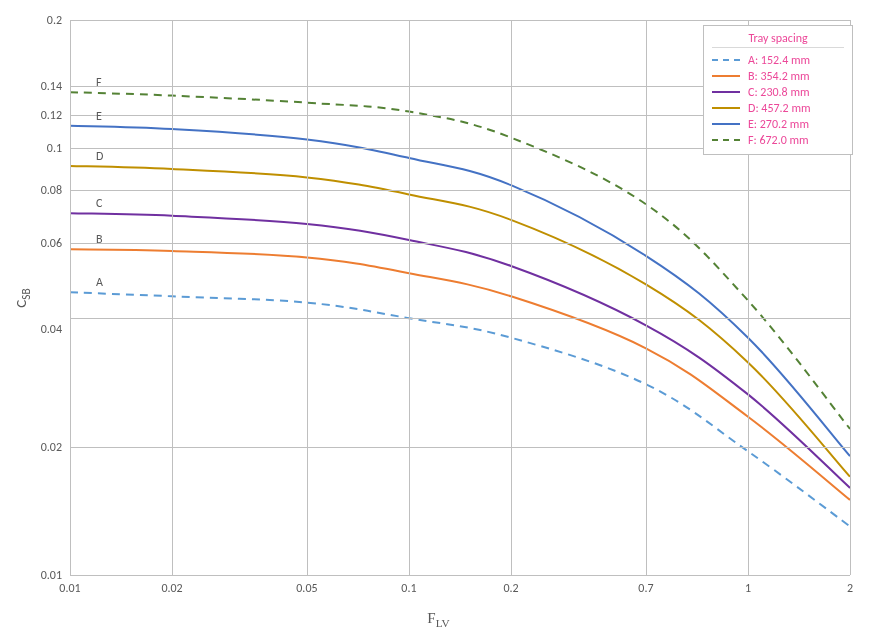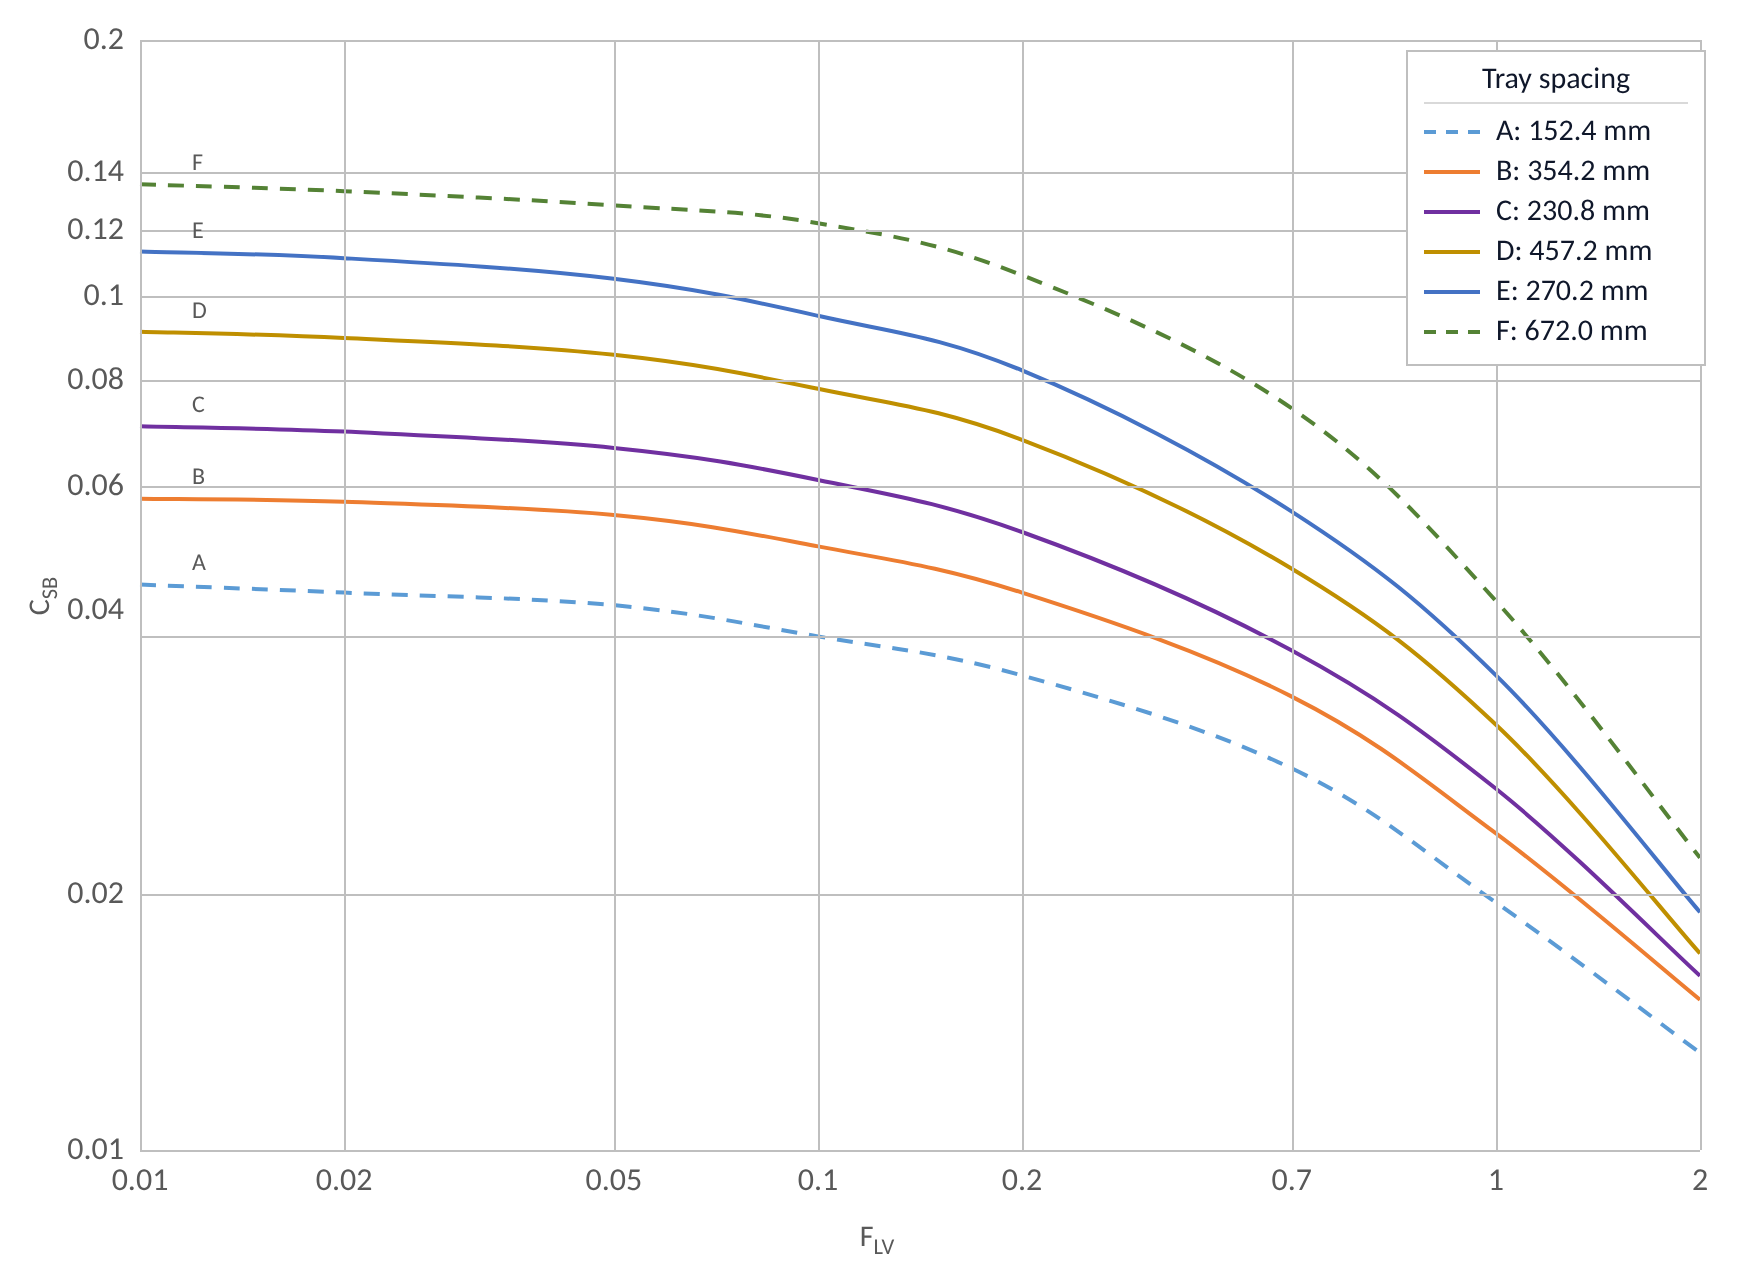--- a/index.html
+++ b/index.html
@@ -20,31 +20,31 @@
     background: #ffffff;
   }
   .gridline {
     position: absolute;
     background: #bfbfbf;
   }
   .gridline.v { width: 1px; height: 100%; top: 0; }
   .gridline.h { height: 1px; width: 100%; left: 0; }
   .tick-label {
     position: absolute;
-    font-size: 16px;
+    font-size: 12px;
     color: #595959;
   }
   .x-tick { top: 100%; transform: translate(-50%, 6px); }
   .y-tick { right: 100%; transform: translate(-8px, -50%); text-align: right; }
   .axis-title {
     position: absolute;
     font-size: 15px;
     color: #595959;
   }
-  .x-title { left: 50%; transform: translateX(-50%); }
+  .x-title { left: 50%; transform: translateX(-50%); font-family: Liberation Serif, serif; }
   .y-title {
     left: 0;
     top: 50%;
     transform: translate(-50%, -50%) rotate(-90deg);
     white-space: nowrap;
   }
   svg.curves {
     position: absolute;
     left: 0; top: 0;
     width: 100%; height: 100%;
@@ -55,22 +55,22 @@
     font-size: 12px;
     color: #595959;
     font-weight: 500;
     transform: translate(-2px, -50%);
   }
   
   .legend {
     position: absolute;
     background: #ffffff;
     border: 1px solid #bfbfbf;
-    font-size: 15px;
-    color: #0f172a;
+    font-size: 12px;
+    color: #ec4899;
     padding: 4px 8px 6px 8px;
     box-sizing: border-box;
   }
   .legend-title {
     text-align: center;
     padding: 1px 0 2px 0;
     border-bottom: 1px solid #d9d9d9;
     margin-bottom: 4px;
   }
   .legend-row {
@@ -116,21 +116,21 @@
       <div class="tick-label x-tick" style="left: 575.915px;">0.7</div>
       <div class="gridline v" style="left: 677.957px;"></div>
       <div class="tick-label x-tick" style="left: 677.957px;">1</div>
       <div class="gridline v" style="left: 780px;"></div>
       <div class="tick-label x-tick" style="left: 780px;">2</div>
       <div class="gridline h" style="top: 555px;"></div>
       <div class="tick-label y-tick" style="top: 555px;">0.01</div>
       <div class="gridline h" style="top: 426.585px;"></div>
       <div class="tick-label y-tick" style="top: 426.585px;">0.02</div>
       <div class="gridline h" style="top: 298.17px;"></div>
-      <div class="tick-label y-tick" style="top: 285px;">0.04</div>
+      <div class="tick-label y-tick" style="top: 309px;">0.04</div>
       <div class="gridline h" style="top: 223.052px;"></div>
       <div class="tick-label y-tick" style="top: 223.052px;">0.06</div>
       <div class="gridline h" style="top: 169.755px;"></div>
       <div class="tick-label y-tick" style="top: 169.755px;">0.08</div>
       <div class="gridline h" style="top: 128.415px;"></div>
       <div class="tick-label y-tick" style="top: 128.415px;">0.1</div>
       <div class="gridline h" style="top: 94.6374px;"></div>
       <div class="tick-label y-tick" style="top: 94.6374px;">0.12</div>
       <div class="gridline h" style="top: 66.0789px;"></div>
       <div class="tick-label y-tick" style="top: 66.0789px;">0.14</div>

